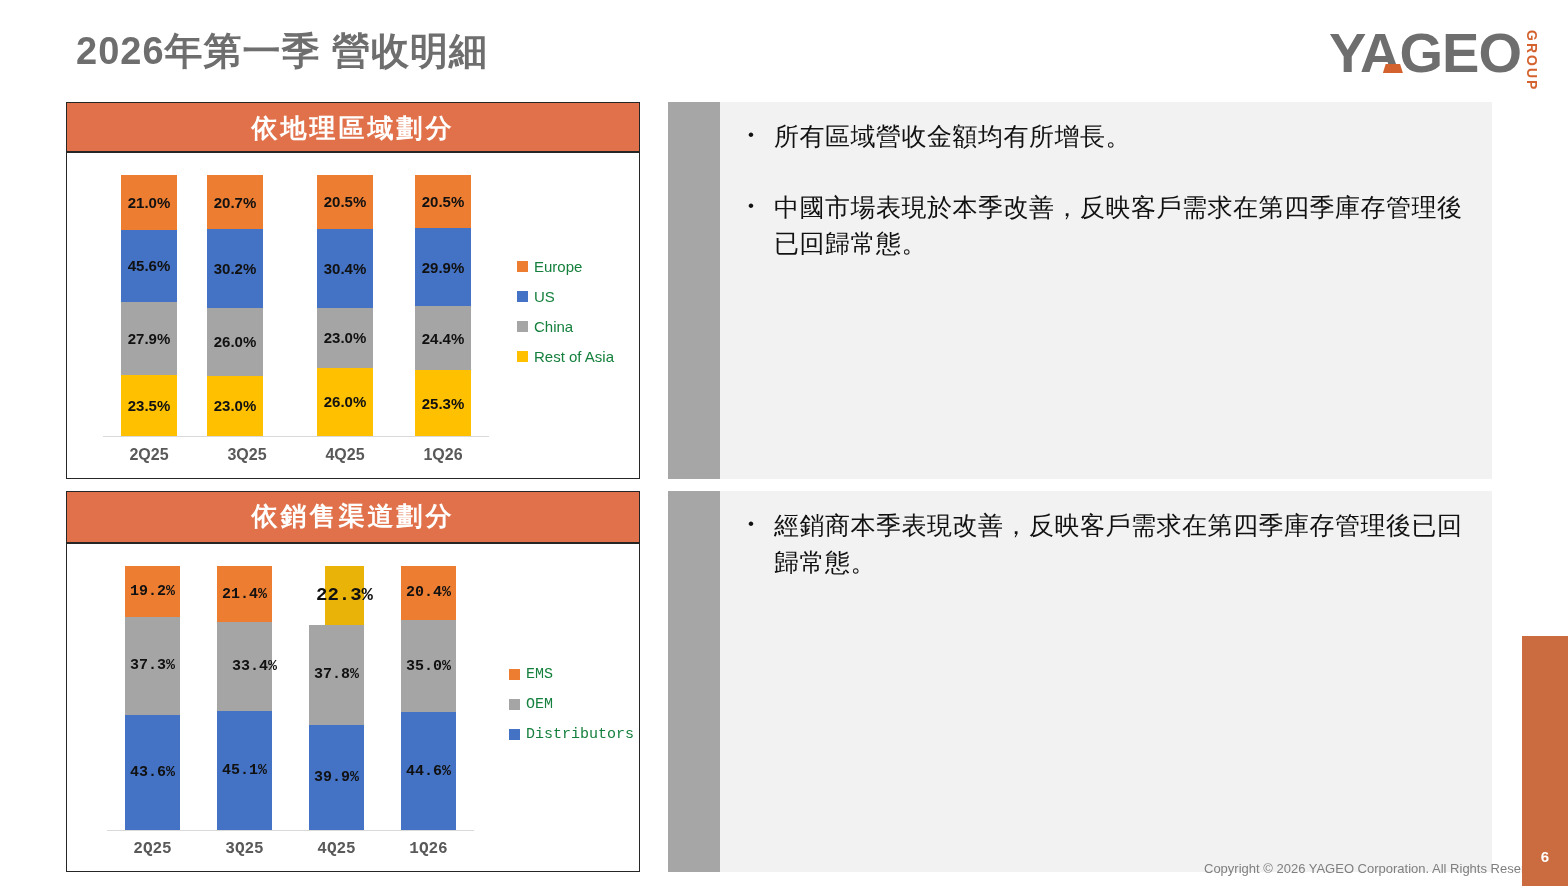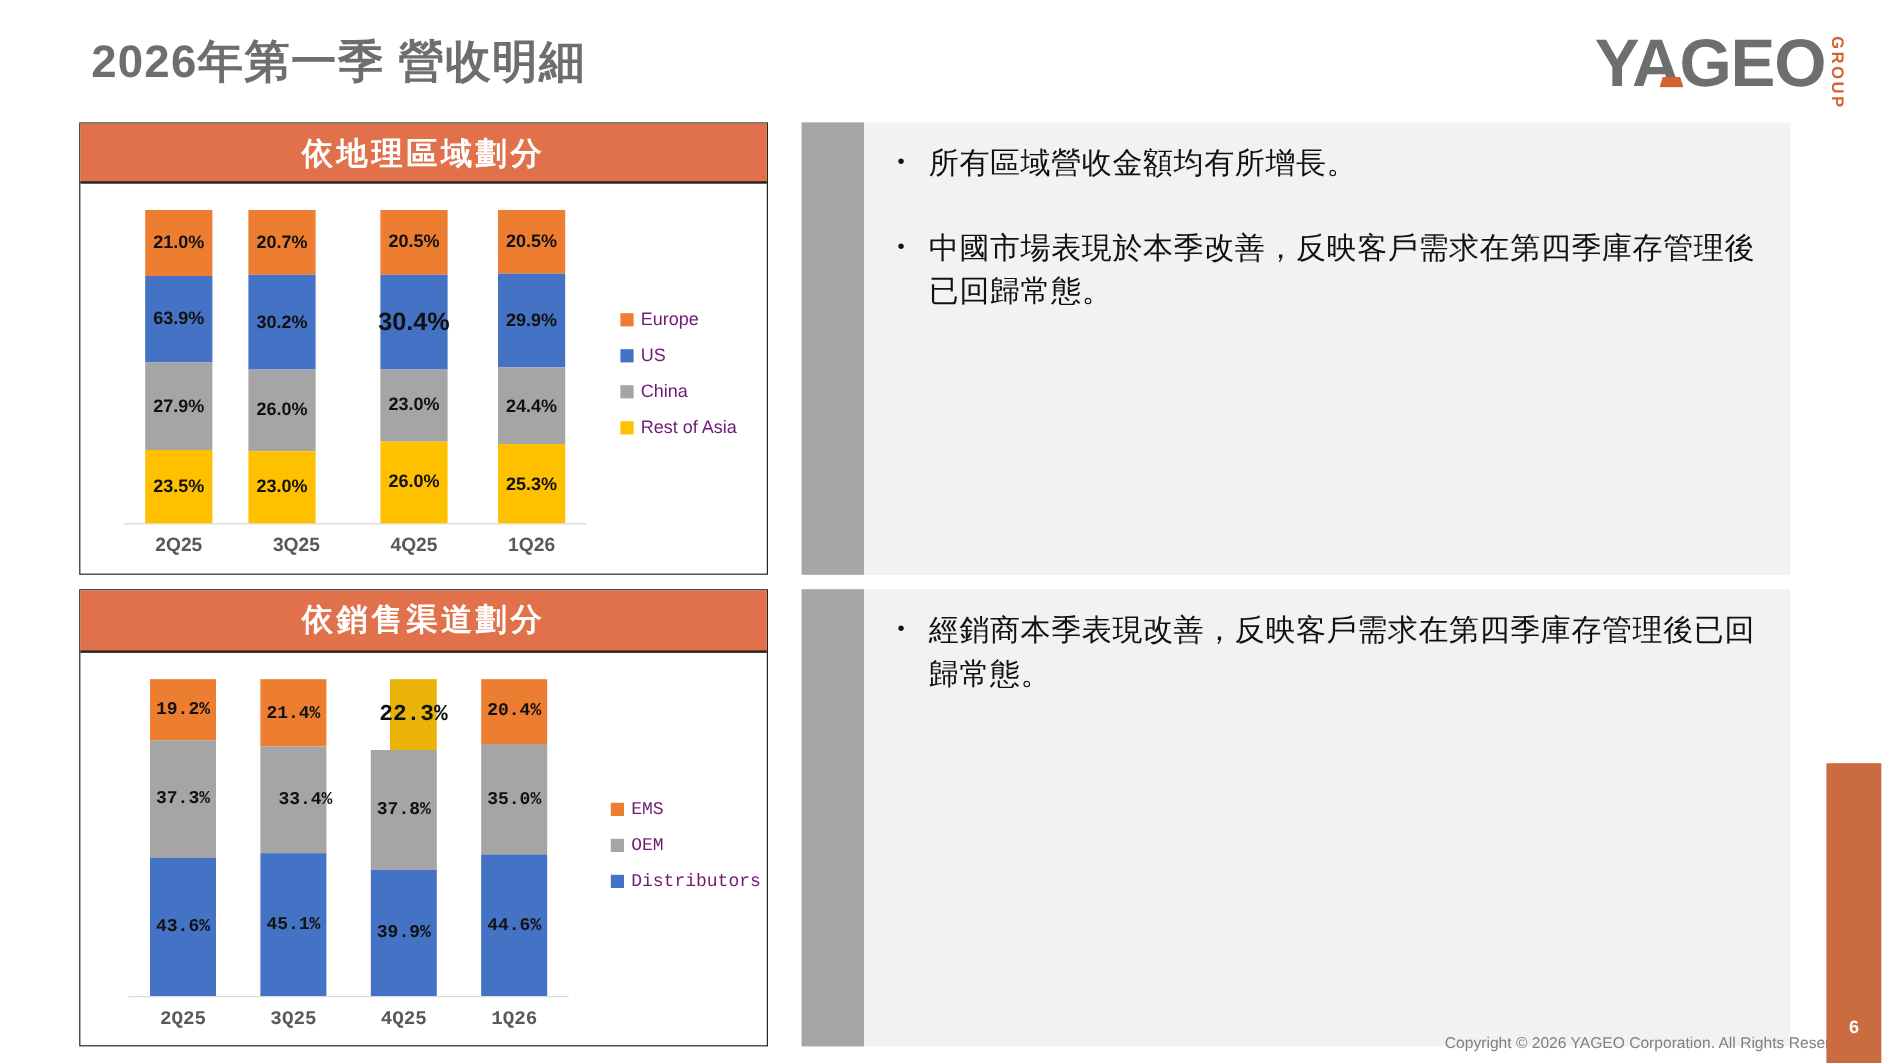--- a/index.html
+++ b/index.html
@@ -83,21 +83,21 @@
     position: absolute;
     text-align: center;
     font-size: 16px; font-weight: bold; color: #595959;
   }
 
   
   .legend { position: absolute; }
   .legend-row { display: flex; align-items: center; margin-bottom: 13px; }
   .legend-row:last-child { margin-bottom: 0; }
   .swatch { width: 11px; height: 11px; margin-right: 6px; flex: none; }
-  .legend-label { font-size: 15px; color: #701a75; white-space: nowrap; }
+  .legend-label { font-size: 15px; color: #15803d; white-space: nowrap; }
 
   
   .text-panel { position: absolute; background: #F2F2F2; display: flex; }
   .text-panel.top    { left: 668px; top: 102px; width: 824px; height: 377px; }
   .text-panel.bottom { left: 668px; top: 491px; width: 824px; height: 381px; }
   .panel-bar { width: 52px; background: #A6A6A6; flex: none; }
   .panel-body { flex: 1; padding: 16px 22px 10px 28px; }
   .bullet-item { display: flex; margin-bottom: 34px; }
   .bullet-dot {
     flex: none; width: 26px; font-size: 17px; color: #111; line-height: 34px;
@@ -135,33 +135,33 @@
     <div class="logo-group">GROUP</div>
   </div>
 
   <div class="chart-card geo">
     <div class="card-header">依地理區域劃分</div>
     <div class="plot">
       <div class="bars-area" id="plot-0">
           <div class="baseline" style="left: 36px; width: 386px; top: 283px;"></div>
           <div class="bar-col" style="left: 54px; top: 22px; width: 56px; height: 261px;">
             <div class="seg" style="background: rgb(237, 125, 49); height: 21%; font-size: 15px;">21.0%</div>
-            <div class="seg" style="background: rgb(68, 114, 196); height: 27.6%; font-size: 15px;">63.9%</div>
+            <div class="seg" style="background: rgb(68, 114, 196); height: 27.6%; font-size: 15px;">45.6%</div>
             <div class="seg" style="background: rgb(165, 165, 165); height: 27.9%; font-size: 15px;">27.9%</div>
             <div class="seg" style="background: rgb(255, 192, 0); height: 23.5%; font-size: 15px;">23.5%</div>
           </div>
           <div class="bar-col" style="left: 140px; top: 22px; width: 56px; height: 261px;">
             <div class="seg" style="background: rgb(237, 125, 49); height: 20.7%; font-size: 15px;">20.7%</div>
             <div class="seg" style="background: rgb(68, 114, 196); height: 30.2%; font-size: 15px;">30.2%</div>
             <div class="seg" style="background: rgb(165, 165, 165); height: 26%; font-size: 15px;">26.0%</div>
             <div class="seg" style="background: rgb(255, 192, 0); height: 23%; font-size: 15px;">23.0%</div>
           </div>
           <div class="bar-col" style="left: 250px; top: 22px; width: 56px; height: 261px;">
             <div class="seg" style="background: rgb(237, 125, 49); height: 20.5%; font-size: 15px;">20.5%</div>
-            <div class="seg" style="background: rgb(68, 114, 196); height: 30.4%; font-size: 21px;">30.4%</div>
+            <div class="seg" style="background: rgb(68, 114, 196); height: 30.4%; font-size: 15px;">30.4%</div>
             <div class="seg" style="background: rgb(165, 165, 165); height: 23%; font-size: 15px;">23.0%</div>
             <div class="seg" style="background: rgb(255, 192, 0); height: 26%; font-size: 15px;">26.0%</div>
           </div>
           <div class="bar-col" style="left: 348px; top: 22px; width: 56px; height: 261px;">
             <div class="seg" style="background: rgb(237, 125, 49); height: 20.5%; font-size: 15px;">20.5%</div>
             <div class="seg" style="background: rgb(68, 114, 196); height: 29.9%; font-size: 15px;">29.9%</div>
             <div class="seg" style="background: rgb(165, 165, 165); height: 24.4%; font-size: 15px;">24.4%</div>
             <div class="seg" style="background: rgb(255, 192, 0); height: 25.3%; font-size: 15px;">25.3%</div>
           </div>
         </div>

